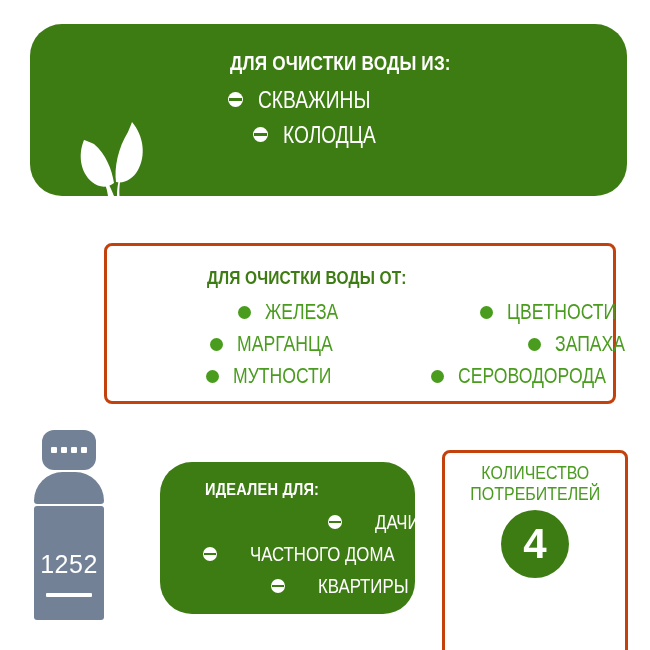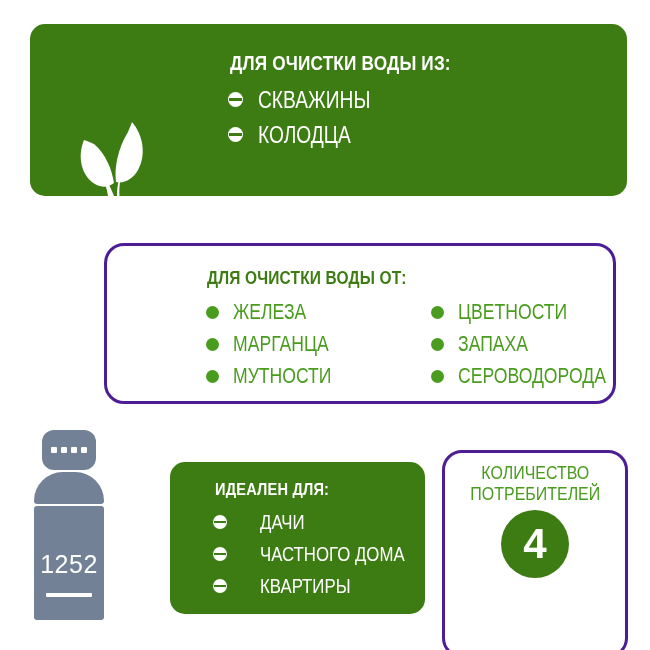--- a/index.html
+++ b/index.html
@@ -16,47 +16,48 @@
     width: 650px;
     height: 650px;
     overflow: hidden;
     background: #ffffff;
   }
 
   
   .card-solid {
     position: absolute;
     background: #3d7c12;
-    border-radius: 15px;
+    border-radius: 32px;
     text-decoration: underline;
   }
   .card-outline {
     position: absolute;
     background: #ffffff;
-    border: 3px solid #4c1d95;
-    border-radius: 20px;
+    border: 3px solid #c2410c;
+    border-radius: 8px;
   }
 
   
   .heading {
     font-family: "Liberation Sans Narrow", "Liberation Sans", sans-serif;
     font-weight: bold;
     letter-spacing: 0.2px;
     white-space: nowrap;
     transform: scaleX(0.86);
     transform-origin: left center;
   }
   .heading-on-green { color: #ffffff; }
   .heading-on-white { color: #3d7c12; }
 
   
   .li {
     display: flex;
     align-items: center;
     white-space: nowrap;
+    justify-content: flex-end;
   }
   .li-label {
     font-family: "Liberation Sans Narrow", "Liberation Sans", sans-serif;
     font-weight: normal;
     white-space: nowrap;
     transform: scaleX(0.80);
     transform-origin: left center;
   }
   .li-label-green { color: #4a9c1f; }
   .li-label-white { color: #ffffff; }
@@ -130,21 +131,21 @@
     position: absolute;
     left: 99px; top: 50px;
     display: flex;
     gap: 75px;
   }
   #card-contaminants .li { height: 32px; }
   #card-contaminants .li-label { font-size: 22px; margin-left: 14px; }
 
   
   #card-idealfor {
-    left: 160px; top: 462px; width: 255px; height: 152px; margin-left: 10px;
+    left: 160px; top: 462px; width: 255px; height: 152px;
   }
   #card-idealfor .heading {
     position: absolute;
     left: 45px; top: 18px;
     font-size: 17px;
   }
   #card-idealfor .list {
     position: absolute;
     left: 43px; top: 44px;
   }

